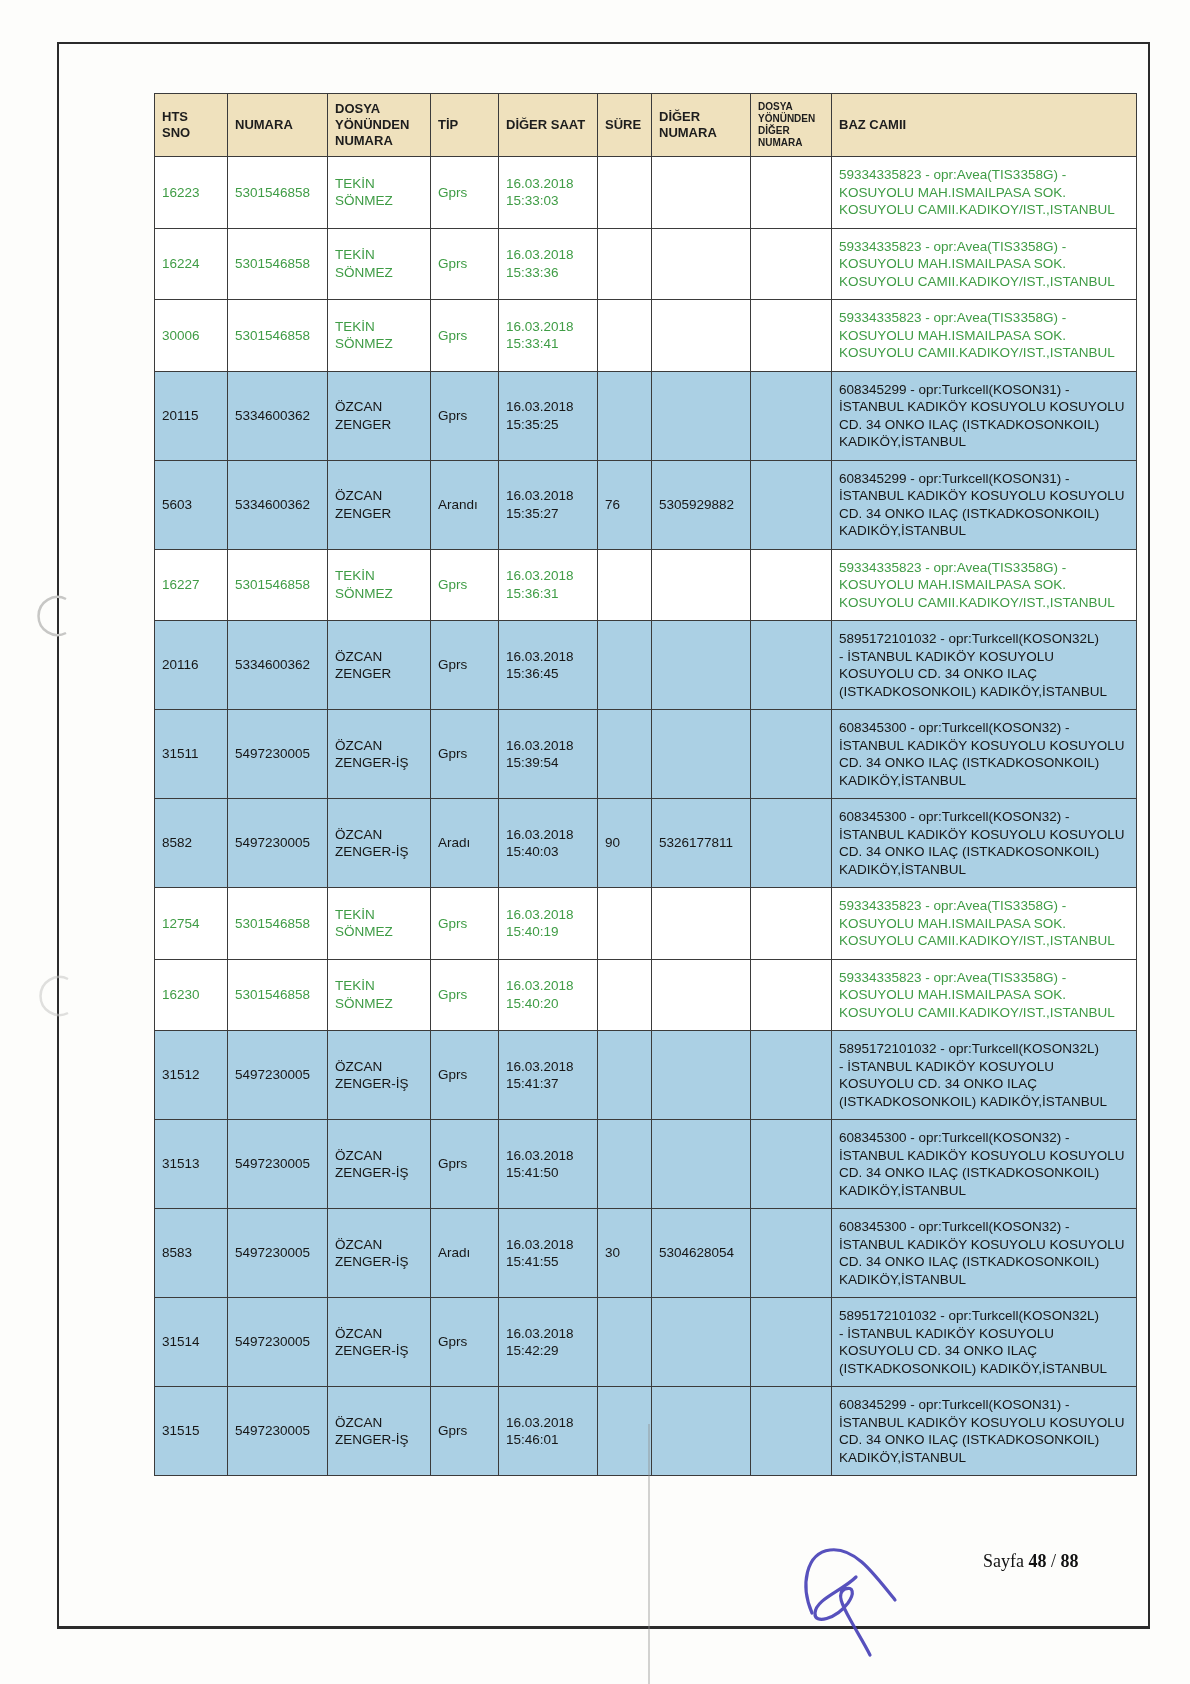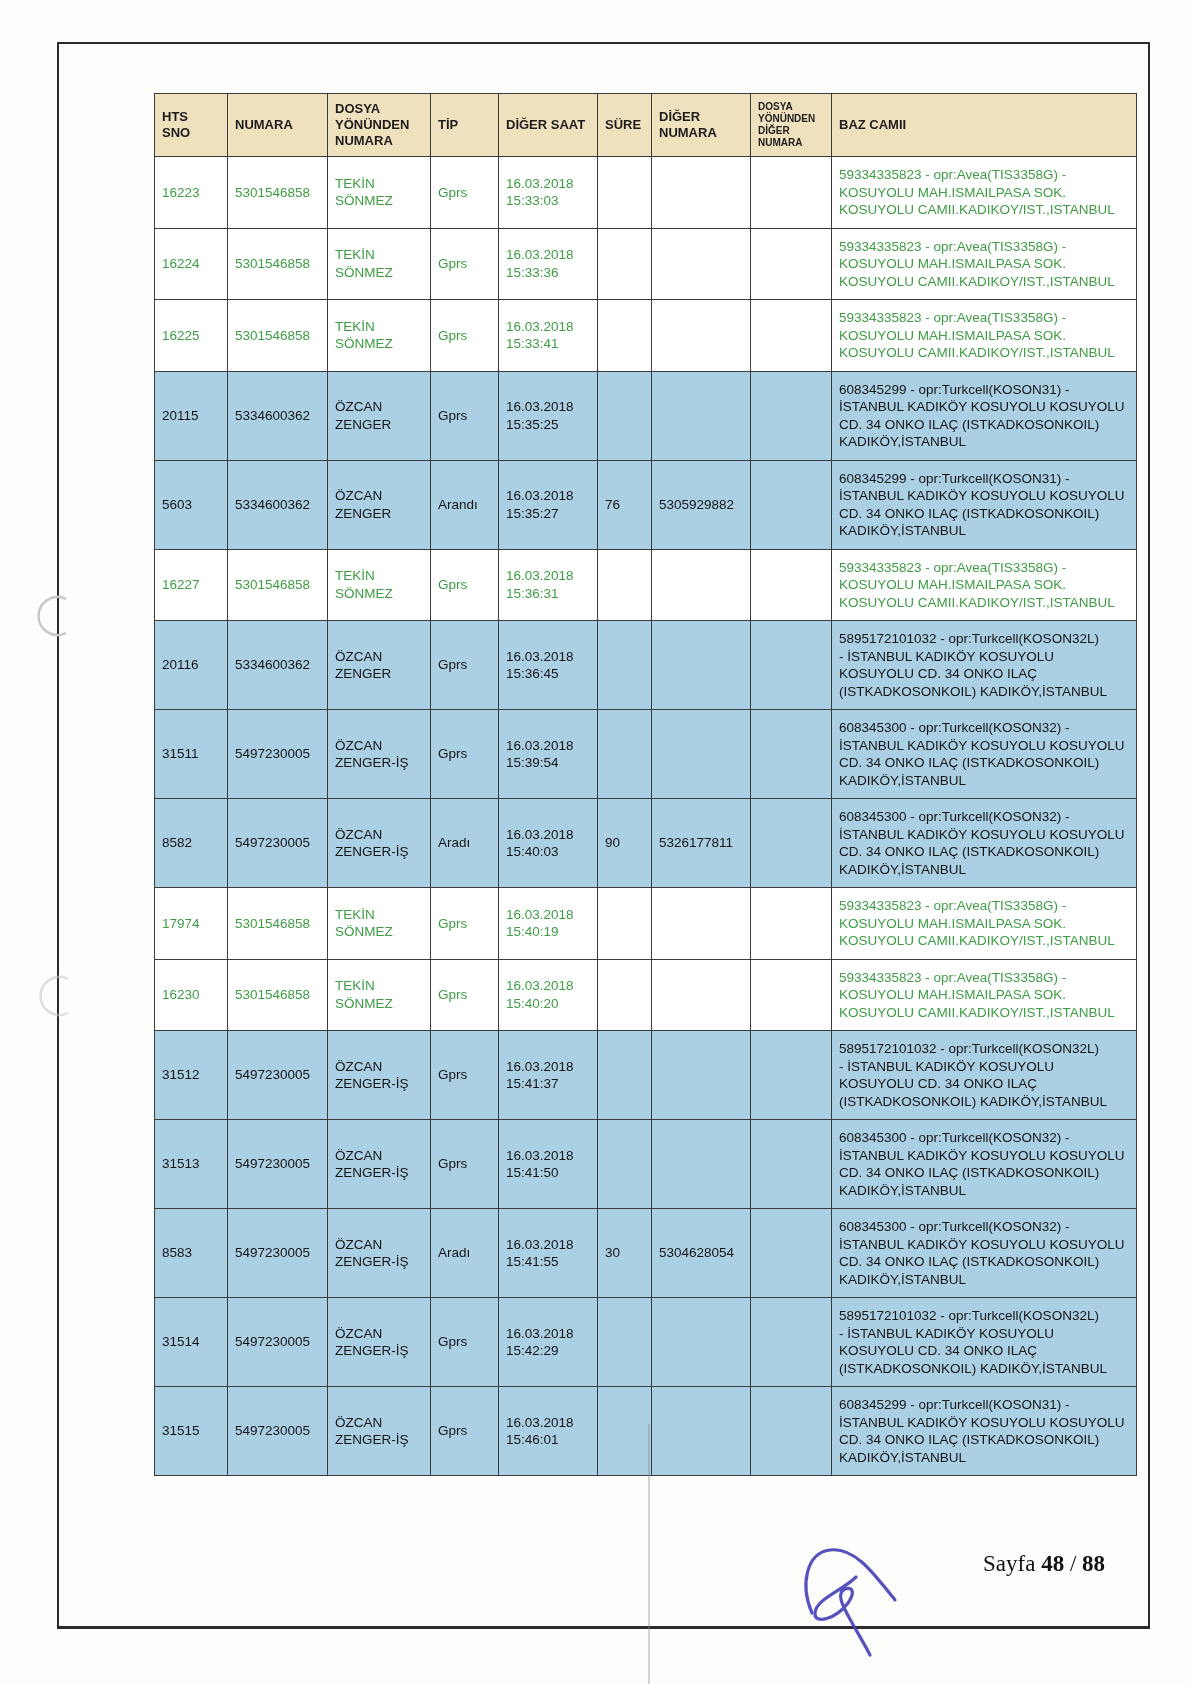--- a/index.html
+++ b/index.html
@@ -33,21 +33,21 @@
     height:52px;padding:5px 7px;
   }
   table.hts thead th.small{font-size:10px;line-height:12px;}
   tr.green td{background:#ffffff;color:#3f9c45;}
   tr.blue  td{background:#abd0e4;color:#161616;}
   td.c{text-align:center;padding-left:2px;padding-right:2px;}
   td.baz{line-height:17px;}
   .footer-page{
     position:absolute;left:983px;top:1551px;
     font-family:"Liberation Serif",serif;
-    font-size:23px;color:#111;white-space:pre;
+    font-size:18px;color:#111;white-space:pre;
   }
   .footer-page b{font-weight:bold;}
   .signature{position:absolute;left:798px;top:1537px;}
   .punch-hole{position:absolute;}
   .crease-line{
     position:absolute;left:648px;top:1424px;width:2px;height:260px;
     background:rgba(140,140,140,.38);
   }
 </style>
 </head>
@@ -112,21 +112,21 @@
         <td>16.03.2018
 15:33:36</td>
         <td class="c"></td>
         <td class="c"></td>
         <td></td>
         <td class="baz">59334335823 - opr:Avea(TIS3358G) -
 KOSUYOLU MAH.ISMAILPASA SOK.
 KOSUYOLU CAMII.KADIKOY/IST.,ISTANBUL</td>
       </tr>
       <tr class="green">
-        <td class="c">16225</td>
+        <td class="c">30006</td>
         <td class="c">5301546858</td>
         <td>TEKİN
 SÖNMEZ</td>
         <td>Gprs</td>
         <td>16.03.2018
 15:33:41</td>
         <td class="c"></td>
         <td class="c"></td>
         <td></td>
         <td class="baz">59334335823 - opr:Avea(TIS3358G) -
@@ -222,21 +222,21 @@
 15:40:03</td>
         <td class="c">90</td>
         <td class="c">5326177811</td>
         <td></td>
         <td class="baz">608345300 - opr:Turkcell(KOSON32) -
 İSTANBUL KADIKÖY KOSUYOLU KOSUYOLU
 CD. 34 ONKO ILAÇ (ISTKADKOSONKOIL)
 KADIKÖY,İSTANBUL</td>
       </tr>
       <tr class="green">
-        <td class="c">17974</td>
+        <td class="c">12754</td>
         <td class="c">5301546858</td>
         <td>TEKİN
 SÖNMEZ</td>
         <td>Gprs</td>
         <td>16.03.2018
 15:40:19</td>
         <td class="c"></td>
         <td class="c"></td>
         <td></td>
         <td class="baz">59334335823 - opr:Avea(TIS3358G) -

